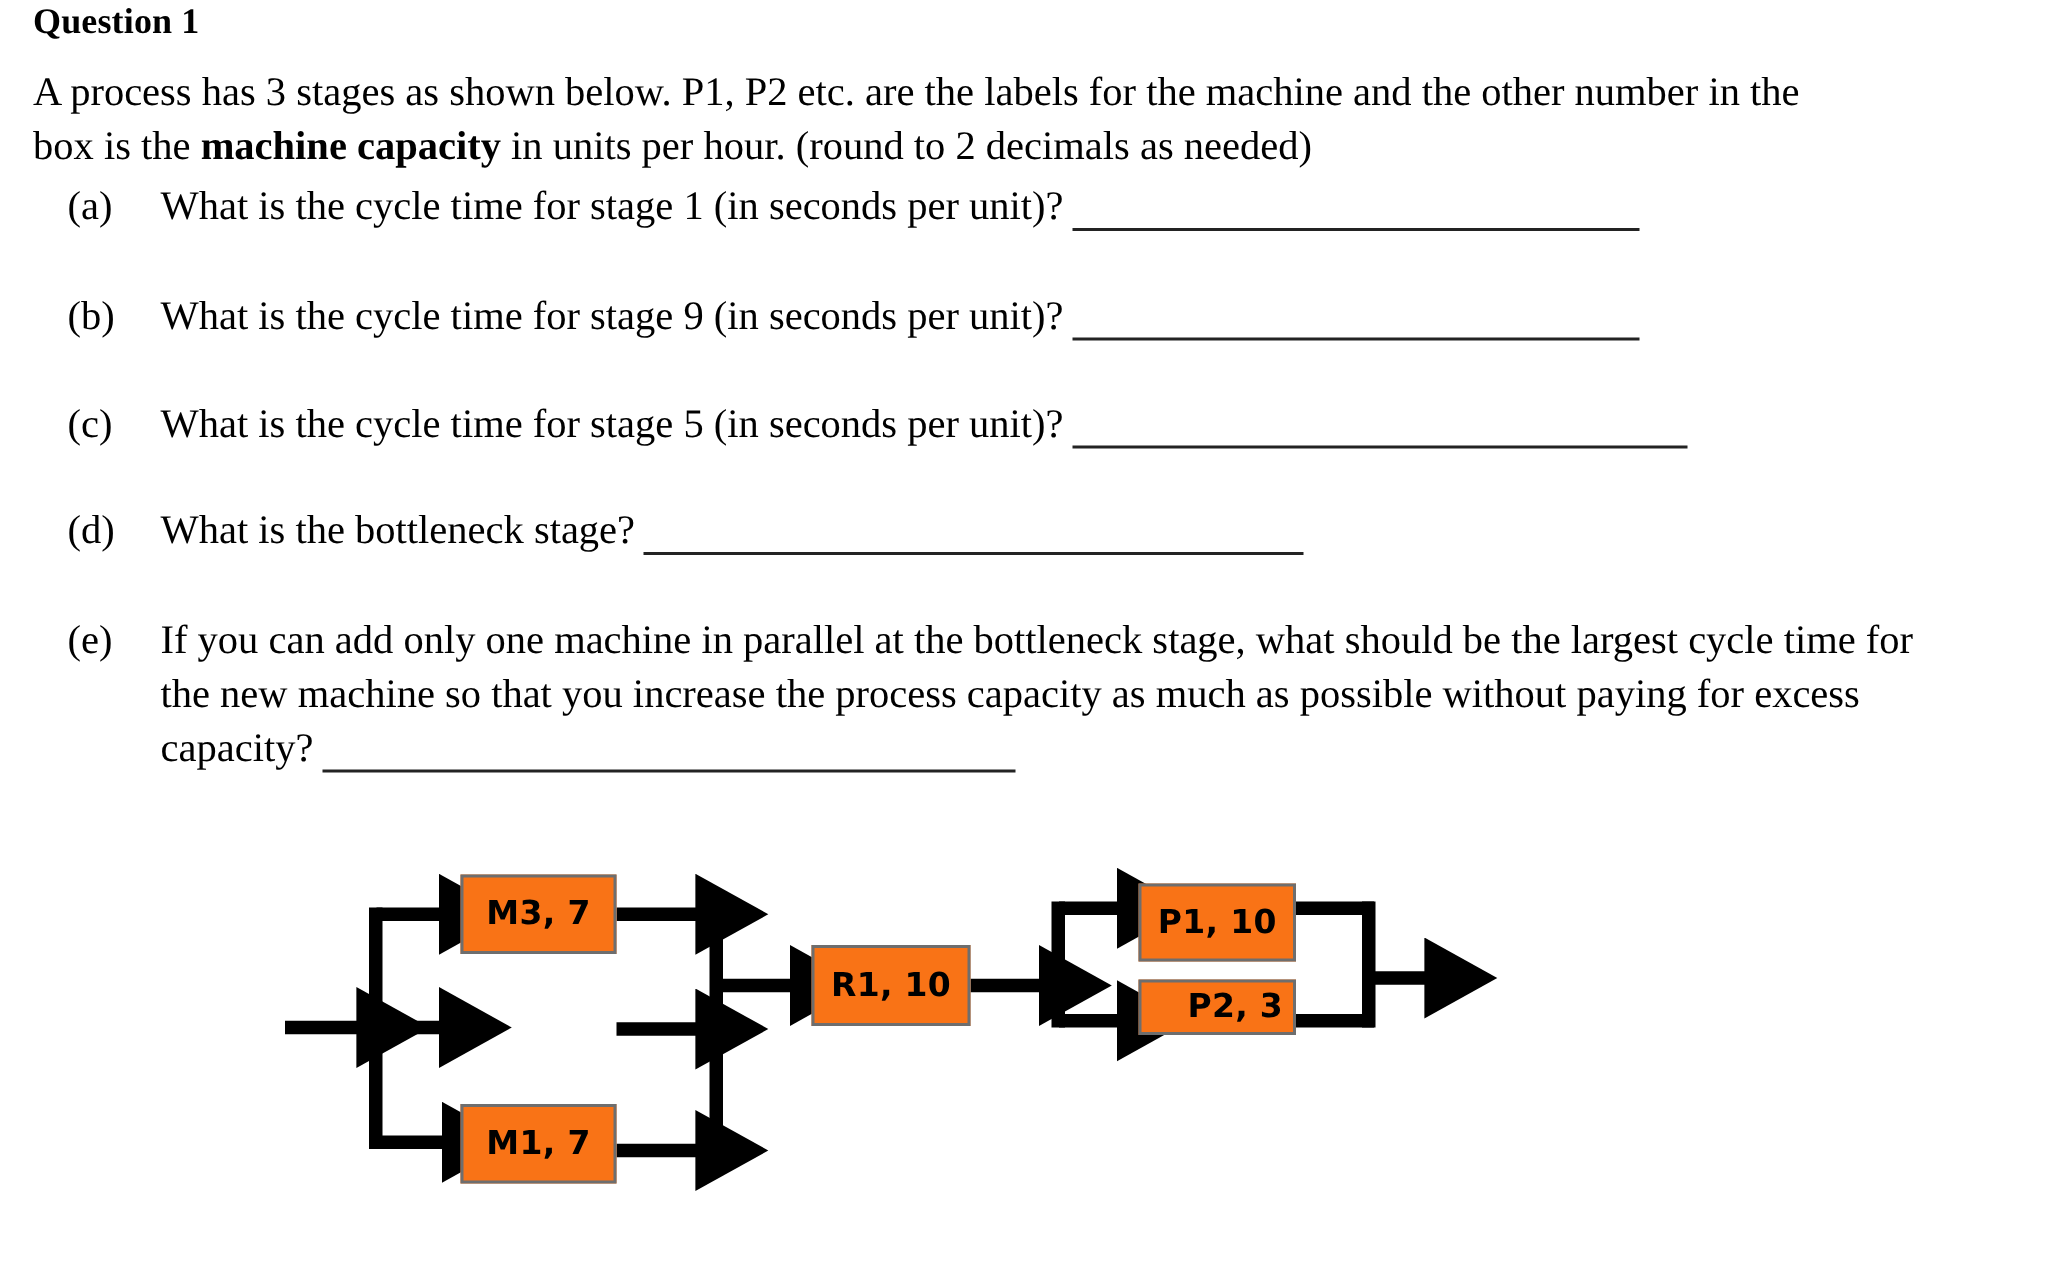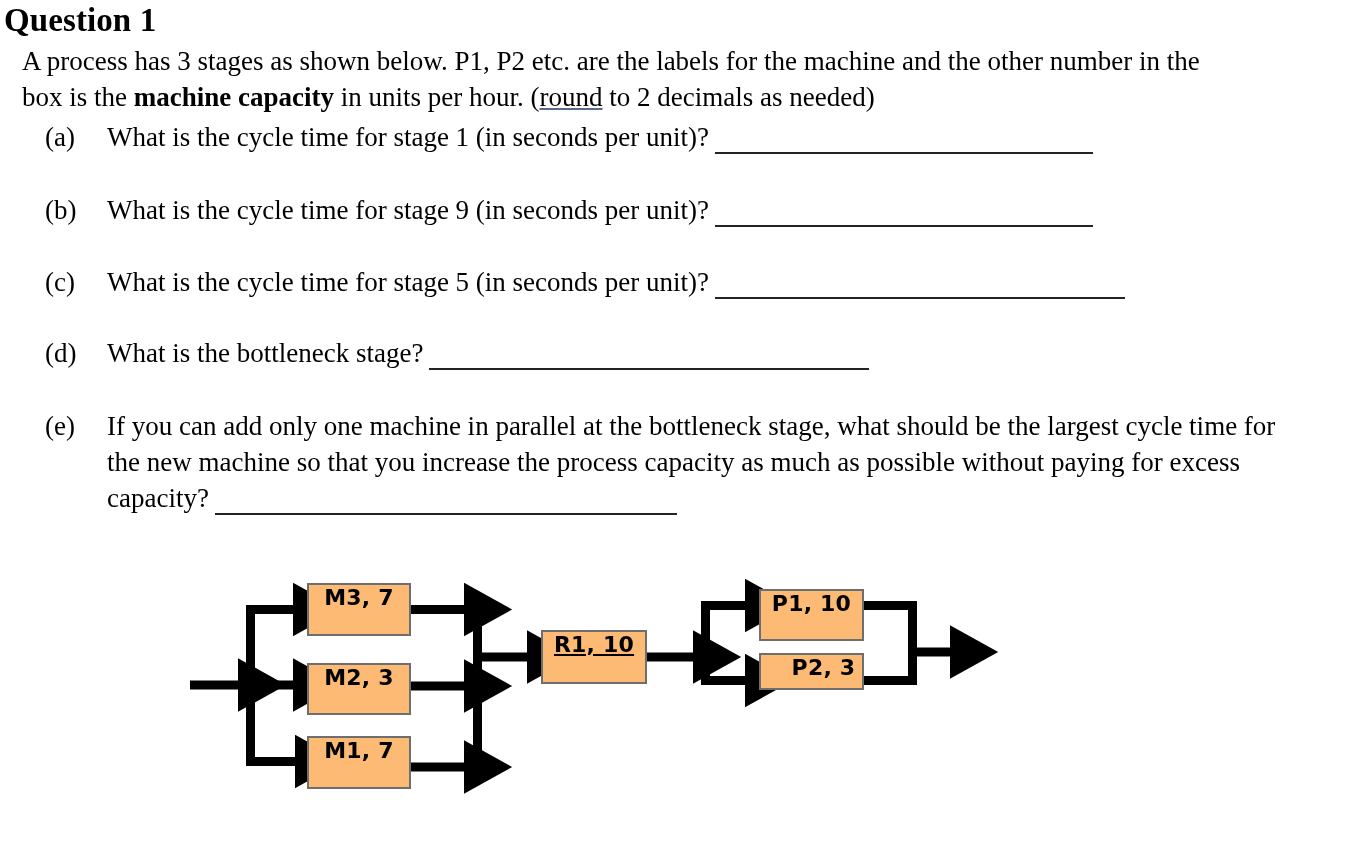--- a/index.html
+++ b/index.html
@@ -19,42 +19,41 @@
   
   .sheet {
     position: absolute;
     left: 0; top: 0;
     width: 1372px;
     height: 852px;
   }
 
   .q-title {
     position: absolute;
-    left: 4px;
+    left: 22px;
     top: 2px;
-    font-size: 33px;
+    font-size: 24px;
     font-weight: bold;
     letter-spacing: 0.1px;
     line-height: 1.12;
   }
 
   .intro {
     position: absolute;
     left: 22px;
     top: 44px;
     width: 1215px;
     font-size: 27px;
     line-height: 1.33;
     text-align: left;
   }
   .intro .bi {
     font-weight: bold;
   }
   .intro .ul {
-    text-decoration: underline;
     text-decoration-color: #5b6b8c;
     text-underline-offset: 2px;
   }
 
   .item {
     position: absolute;
     font-size: 27px;
     line-height: 1.33;
   }
   .item .marker {
@@ -95,36 +94,37 @@
     left: 0px;
     top: 545px;
     width: 1372px;
     height: 300px;
   }
   .diagram svg {
     display: block;
   }
   .nodebox {
     position: absolute;
-    background: #fdba74;
+    background: #f97316;
     border: 2px solid #6e6e6e;
     box-sizing: border-box;
     display: flex;
+    align-items: center;
     justify-content: center;
     font-family: "DejaVu Sans", "Liberation Sans", sans-serif;
     font-weight: bold;
     font-size: 22px;
     color: #000000;
     letter-spacing: 0.2px;
   }
   
   #box-m3 { left: 307px; top: 38px;  width: 104px; height: 53px; }
   #box-m2 { left: 307px; top: 118px; width: 104px; height: 52px; }
   #box-m1 { left: 307px; top: 191px; width: 104px; height: 53px; }
-  #box-r1 { left: 541px; top: 85px;  width: 106px; height: 54px; text-decoration: underline; }
+  #box-r1 { left: 541px; top: 85px;  width: 106px; height: 54px; }
   #box-p1 { left: 759px; top: 44px;  width: 105px; height: 52px; }
   #box-p2 { left: 759px; top: 108px; width: 105px; height: 37px; padding-left: 24px; }
 </style>
 </head>
 <body>
 
 <div class="sheet">
 
   <div class="q-title">Question 1</div>
 
@@ -228,23 +228,20 @@
       </g>
 
       <g>
         <line x1="913" y1="107" x2="955" y2="107" stroke="#000000" stroke-width="9" marker-end="url(#ah)"></line>
       </g>
     </svg>
 
     <div class="nodebox" id="box-m3">
       <span>M3, 7</span>
     </div>
-    <div class="nodebox" id="box-m2">
-      <span>M2, 3</span>
-    </div>
     <div class="nodebox" id="box-m1">
       <span>M1, 7</span>
     </div>
     <div class="nodebox" id="box-r1">
       <span>R1, 10</span>
     </div>
     <div class="nodebox" id="box-p1">
       <span>P1, 10</span>
     </div>
     <div class="nodebox" id="box-p2">

